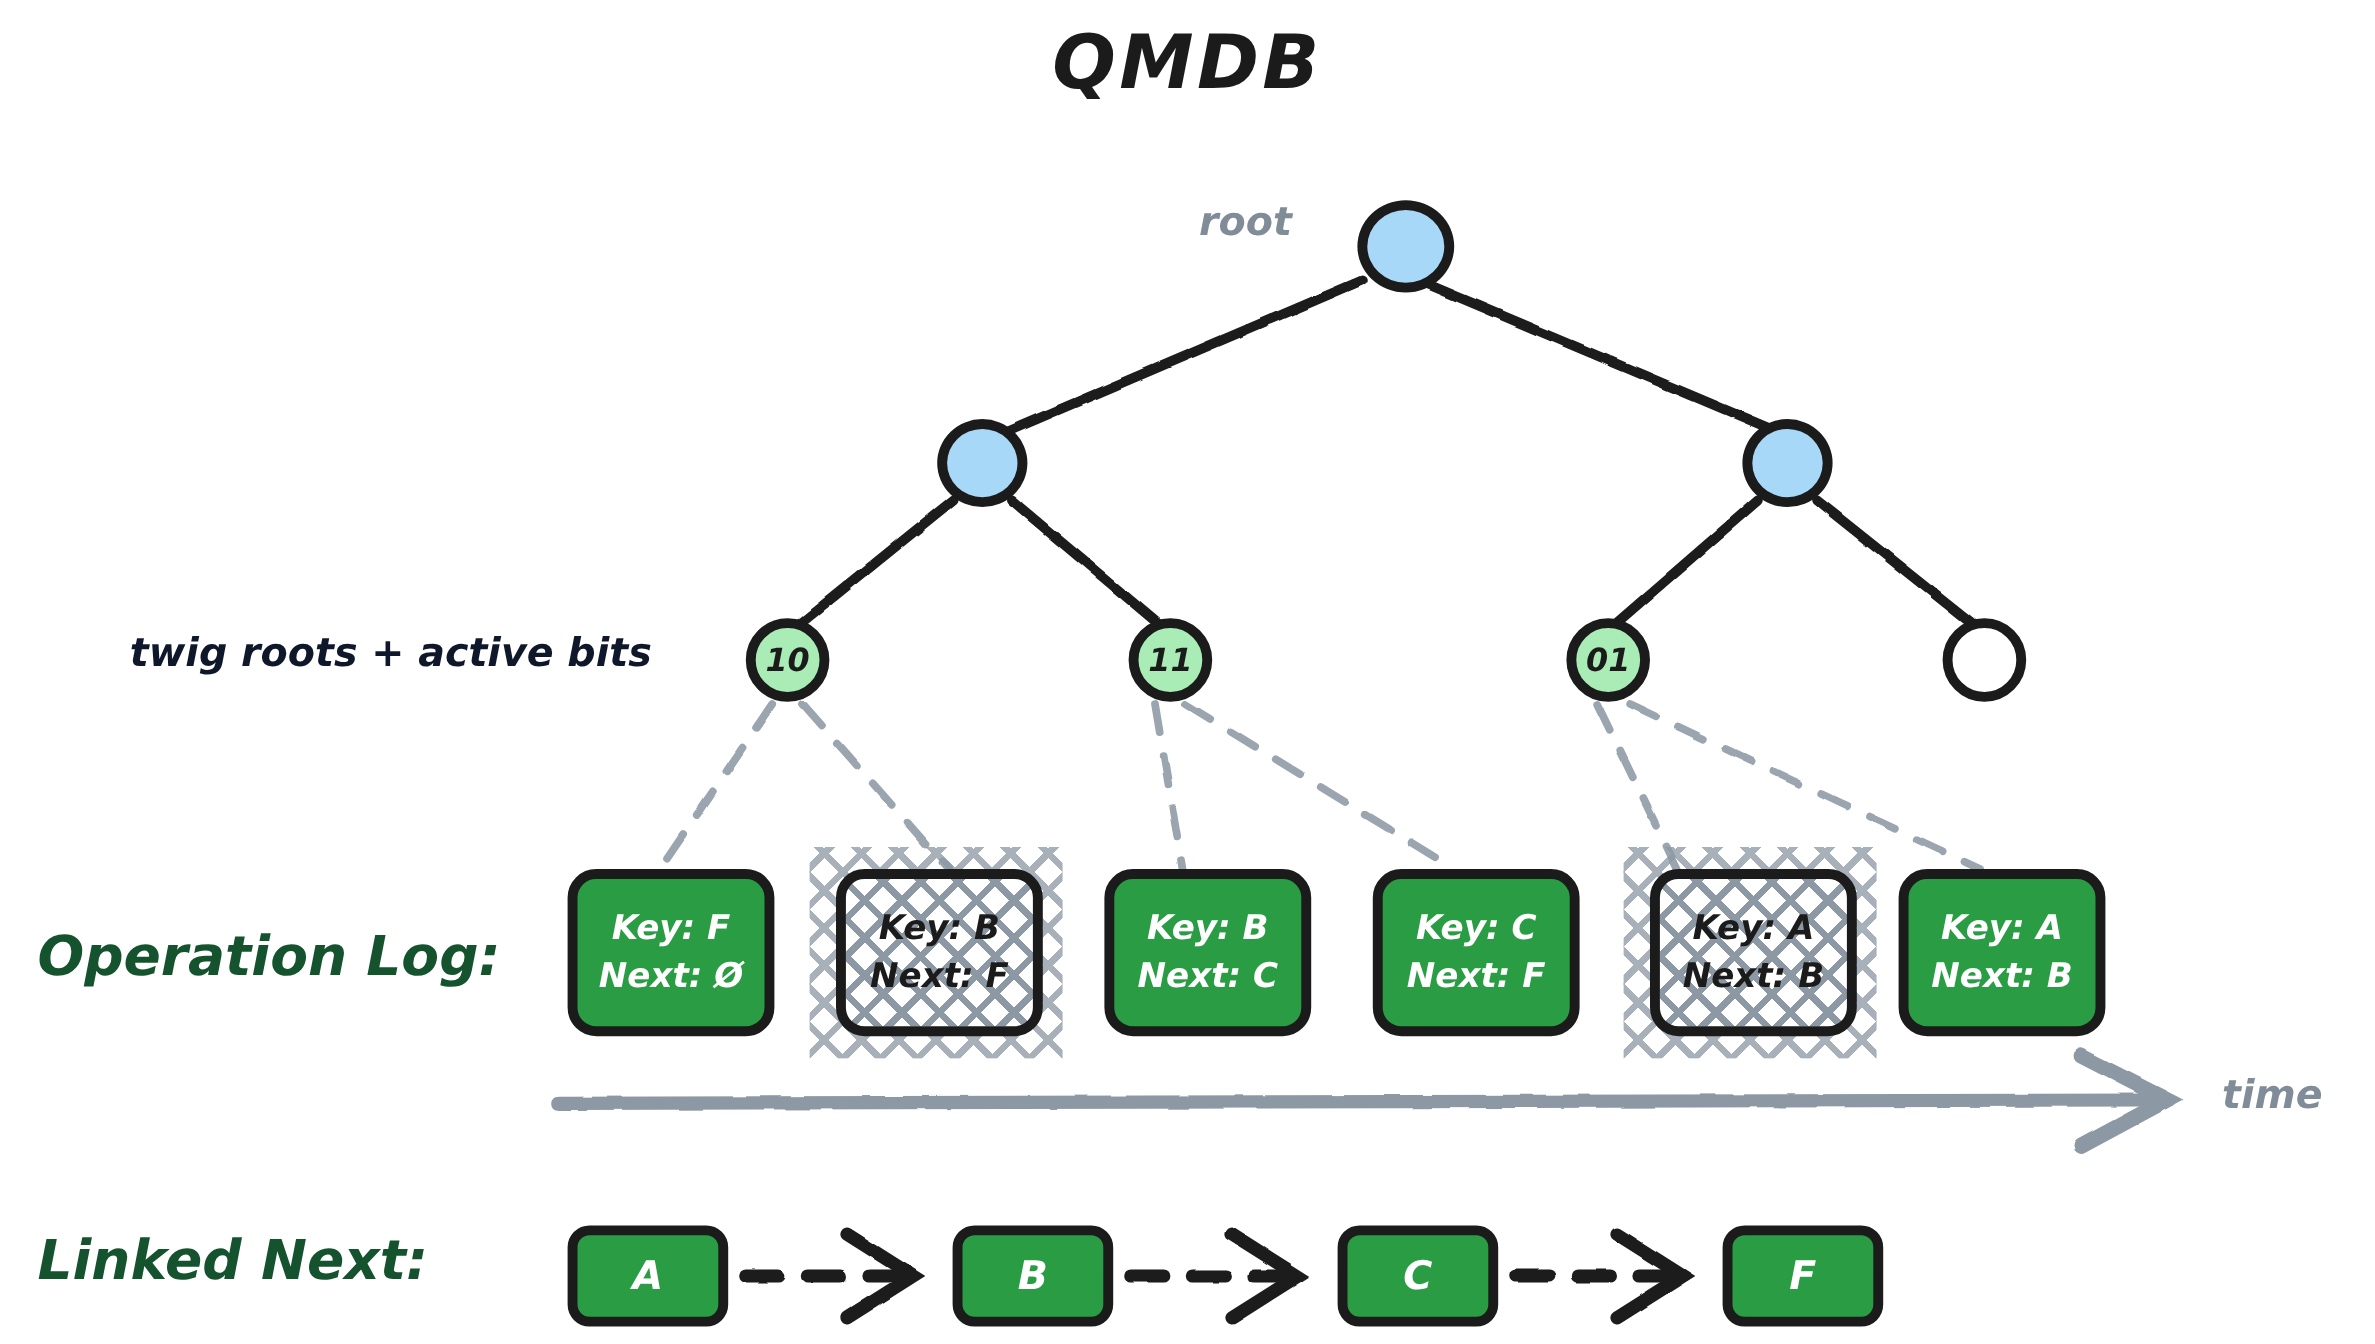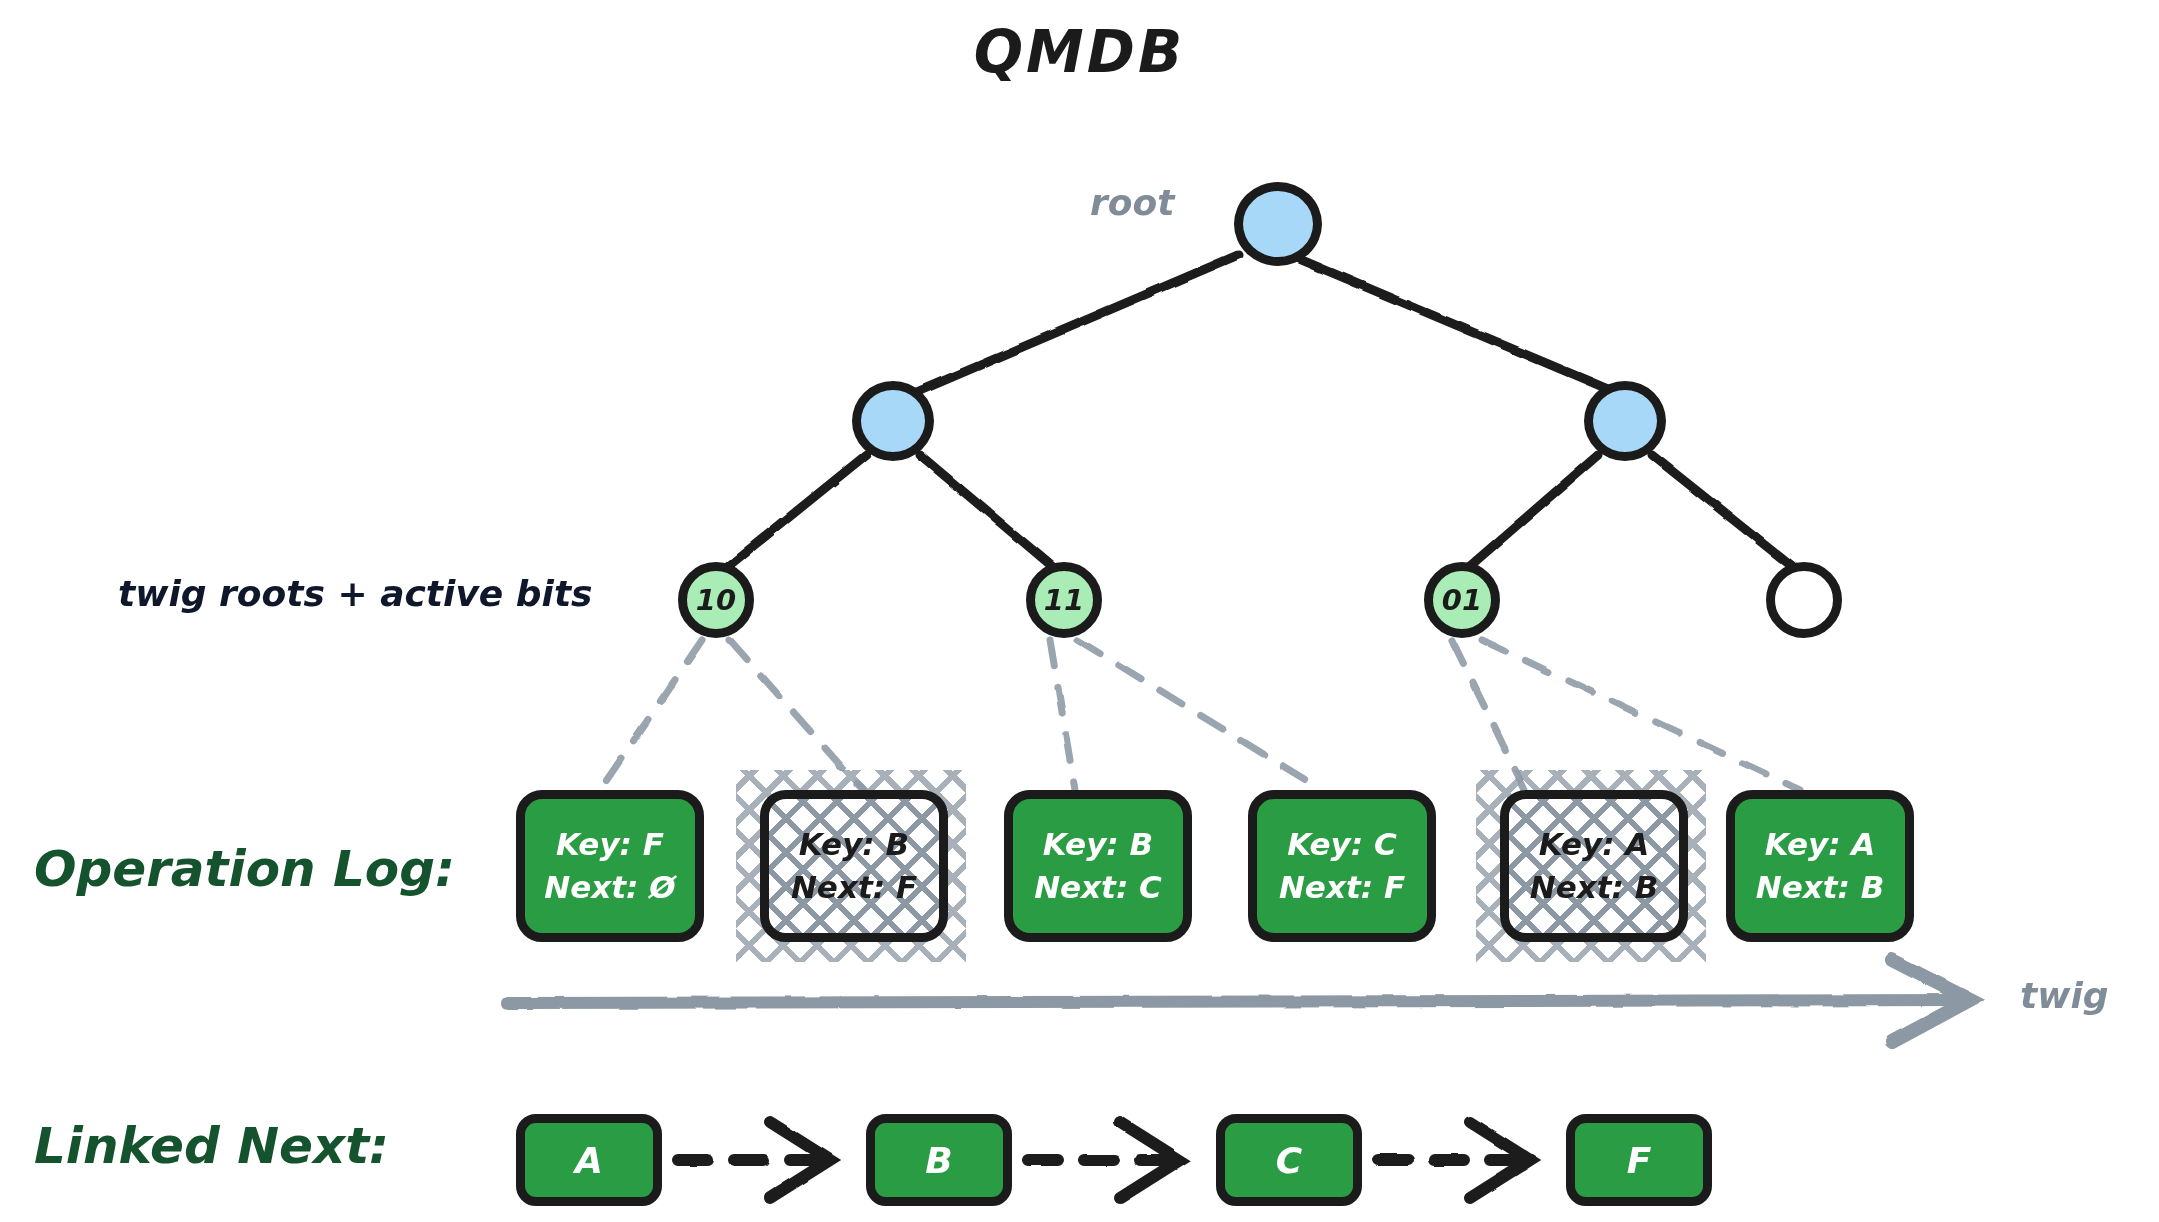--- a/index.html
+++ b/index.html
@@ -24,21 +24,21 @@
     font-family: "DejaVu Sans", sans-serif;
     font-style: italic;
     font-weight: 700;
   }
   
   .title {
     position: absolute;
     left: 0; right: 0;
     top: 18px;
     text-align: center;
-    font-size: 58px;
+    font-size: 68px;
     letter-spacing: 3px;
     color: #1b1b1b;
   }
   
   .side-label {
     position: absolute;
     font-size: 50px;
     color: #14532d;
     white-space: nowrap;
   }
@@ -199,21 +199,21 @@
     </g>
   </g>
 </svg>
 
 <div class="title hand">QMDB</div>
 
 <div class="side-label hand label-root">root</div>
 <div class="side-label hand gray label-twig">twig roots + active bits</div>
 <div class="side-label hand label-oplog">Operation Log:</div>
 <div class="side-label hand label-linked">Linked Next:</div>
-<div class="side-label hand label-time">twig</div>
+<div class="side-label hand label-time">time</div>
 
 <div class="node blue hand" style="left:1234px; top:182px; width:88px; height:84px;"></div>
 
 <div class="node blue hand" style="left:852px; top:381px; width:82px; height:80px;"></div>
 <div class="node blue hand" style="left:1584px; top:381px; width:82px; height:80px;"></div>
 
 <div class="node green hand" style="left:678px; top:562px; width:76px; height:76px;">
   <span>10</span>
 </div>
 <div class="node green hand" style="left:1026px; top:562px; width:76px; height:76px;">

